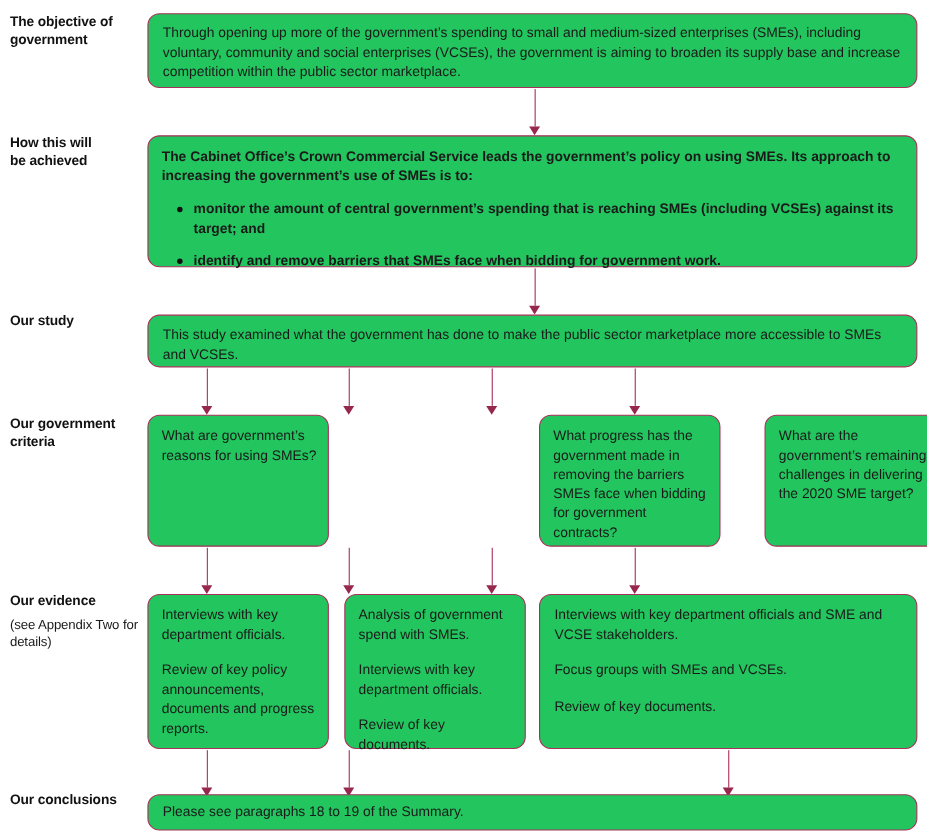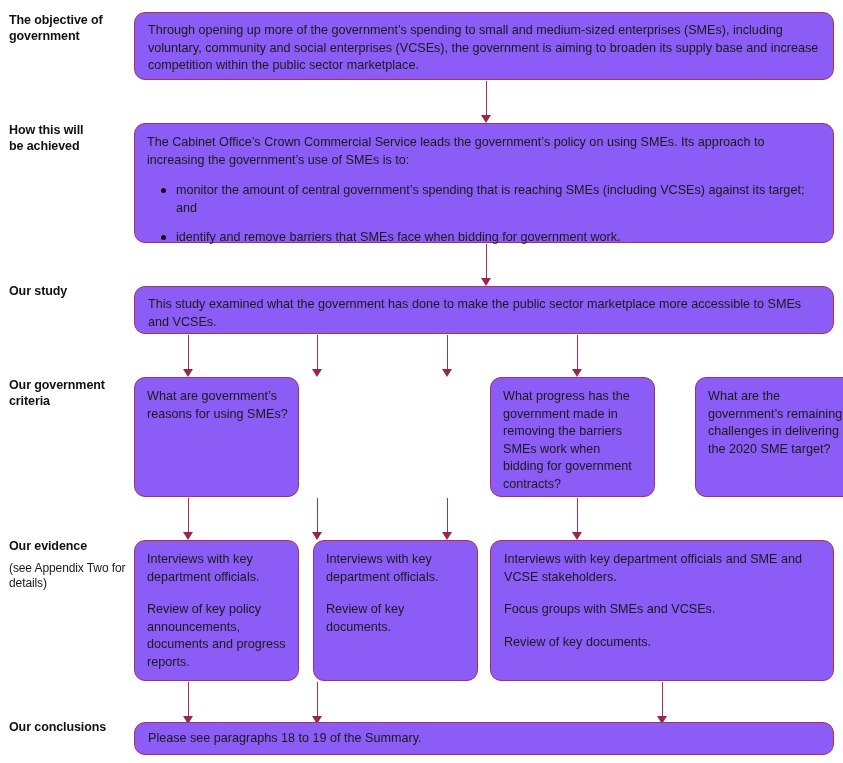--- a/index.html
+++ b/index.html
@@ -39,21 +39,21 @@
     line-height: 15px;
     margin-top: 7px;
     color: #1a1a1a;
   }
   
   .box {
     position: absolute;
     box-sizing: border-box;
     border: 1.3px solid #a8305a;
     border-radius: 11px;
-    background: #8b5cf6;
+    background: #22c55e;
   }
   .box-text {
     font-size: 12.6px;
     line-height: 17.5px;
     color: #1a1a1a;
   }
   .box-inner {
     position: absolute;
     left: 13px;
     right: 12px;
@@ -123,21 +123,21 @@
     <div class="shaft" style="height:34px;"></div>
     <div class="head" style="top:34px;"></div>
   </div>
 
   <div class="row-label" style="top:122px;">
     <span>How this will</span><br>
     <span>be achieved</span>
   </div>
 
   <div class="box" style="left:134px; top:123px; width:700px; height:120px;">
-    <div class="box-inner box-text" style="left:12px; right:12px; top:10px;">
+    <div class="box-inner box-text" style="left:12px; right:12px; top:10px;font-weight:bold;">
       <div class="para">The Cabinet Office’s Crown Commercial Service leads the government’s policy on using SMEs. Its approach to increasing the government’s use of SMEs is to:</div>
       <ul class="bullets">
         <li>
           <span class="dot"></span>
           <span>monitor the amount of central government’s spending that is reaching SMEs (including VCSEs) against its target; and</span>
         </li>
         <li>
           <span class="dot"></span>
           <span>identify and remove barriers that SMEs face when bidding for government work.</span>
         </li>
@@ -184,21 +184,21 @@
 
   <div class="box" style="left:134px; top:377px; width:165px; height:120px;">
     <div class="box-inner box-text" style="left:12px; right:10px; top:10px;">
       <div class="para">What are government’s reasons for using SMEs?</div>
     </div>
   </div>
 
 
   <div class="box" style="left:490px; top:377px; width:165px; height:120px;">
     <div class="box-inner box-text" style="left:12px; right:10px; top:10px;">
-      <div class="para">What progress has the government made in removing the barriers SMEs work when bidding for government contracts?</div>
+      <div class="para">What progress has the government made in removing the barriers SMEs face when bidding for government contracts?</div>
     </div>
   </div>
 
   <div class="box" style="left:669px; top:377px; width:165px; height:120px;margin-left:26px;">
     <div class="box-inner box-text" style="left:12px; right:10px; top:10px;">
       <div class="para">What are the government’s remaining challenges in delivering the 2020 SME target?</div>
     </div>
   </div>
 
   <div class="arrow" style="left:183px; top:498px; height:42px;">
@@ -225,20 +225,21 @@
 
   <div class="box" style="left:134px; top:540px; width:165px; height:141px;">
     <div class="box-inner box-text" style="left:12px; right:10px; top:10px;">
       <div class="para">Interviews with key department officials.</div>
       <div class="para">Review of key policy announcements, documents and progress reports.</div>
     </div>
   </div>
 
   <div class="box" style="left:313px; top:540px; width:165px; height:141px;">
     <div class="box-inner box-text" style="left:12px; right:10px; top:10px;">
+      <div class="para">Analysis of government spend with SMEs.</div>
       <div class="para">Interviews with key department officials.</div>
       <div class="para">Review of key documents.</div>
     </div>
   </div>
 
   <div class="box" style="left:490px; top:540px; width:344px; height:141px;">
     <div class="box-inner box-text" style="left:13px; right:12px; top:10px;">
       <div class="para">Interviews with key department officials and SME and VCSE stakeholders.</div>
       <div class="para">Focus groups with SMEs and VCSEs.</div>
       <div class="para">Review of key documents.</div>

